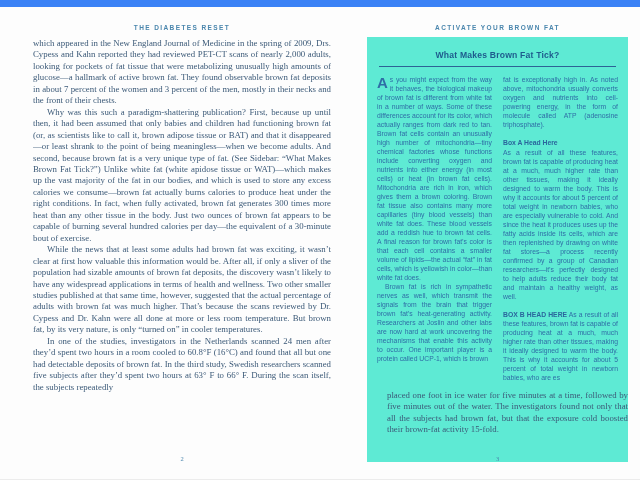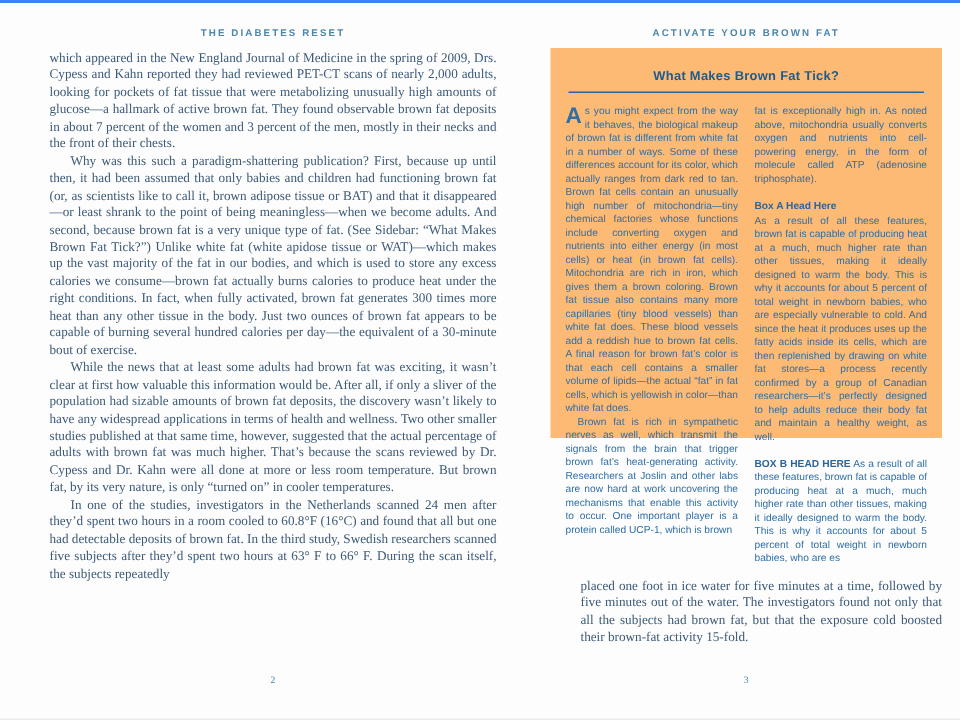--- a/index.html
+++ b/index.html
@@ -1,19 +1,19 @@
 <!DOCTYPE html>
 <html><head>
 <meta charset="utf-8">
 <style>
   * { margin:0; padding:0; box-sizing:border-box; }
   html,body { background:#ffffff; }
   .spread {
     position:relative; width:640px; height:480px; background:#fdfdfd;
-    border-top:2px solid #3b82f6; border-bottom:1px solid #ececec;
+    border-top:7px solid #3b82f6; border-bottom:1px solid #ececec;
     overflow:hidden;
     font-family:"Liberation Serif", serif;
   }
   .page { position:absolute; top:0; height:480px; }
   .page-left  { left:33px;  width:298px; }
   .page-right { left:367px; width:261px; }
 
   .running-head {
     position:absolute; top:17px; left:0; right:0;
     text-align:center;
@@ -31,22 +31,22 @@
   .body-text p.para.no-indent { text-indent:0; }
 
   .page-number {
     position:absolute; top:448px; left:0; right:0;
     text-align:center; font-size:6.5px; color:#4a86ad;
     font-family:"Liberation Serif", serif;
   }
 
   
   .sidebar-box {
-    position:absolute; top:30px; left:0; width:261px; height:260px;
-    background:#fdba74; padding:7px 10px 0 10px;
+    position:absolute; top:30px; left:0; width:261px; height:425px;
+    background:#5eead4; padding:7px 10px 0 10px;
   }
   .sidebar-title {
     margin-top:6px; text-align:center;
     font-family:"Liberation Sans", sans-serif;
     font-size:8.6px; font-weight:bold; color:#1e5b8d; letter-spacing:0.2px;
   }
   .sidebar-rule { border-top:1px solid #2d6296; margin:6px 2px 8px 2px; height:0; }
   .sidebar-columns {
     display:flex; gap:11px;
     font-family:"Liberation Sans", sans-serif;

